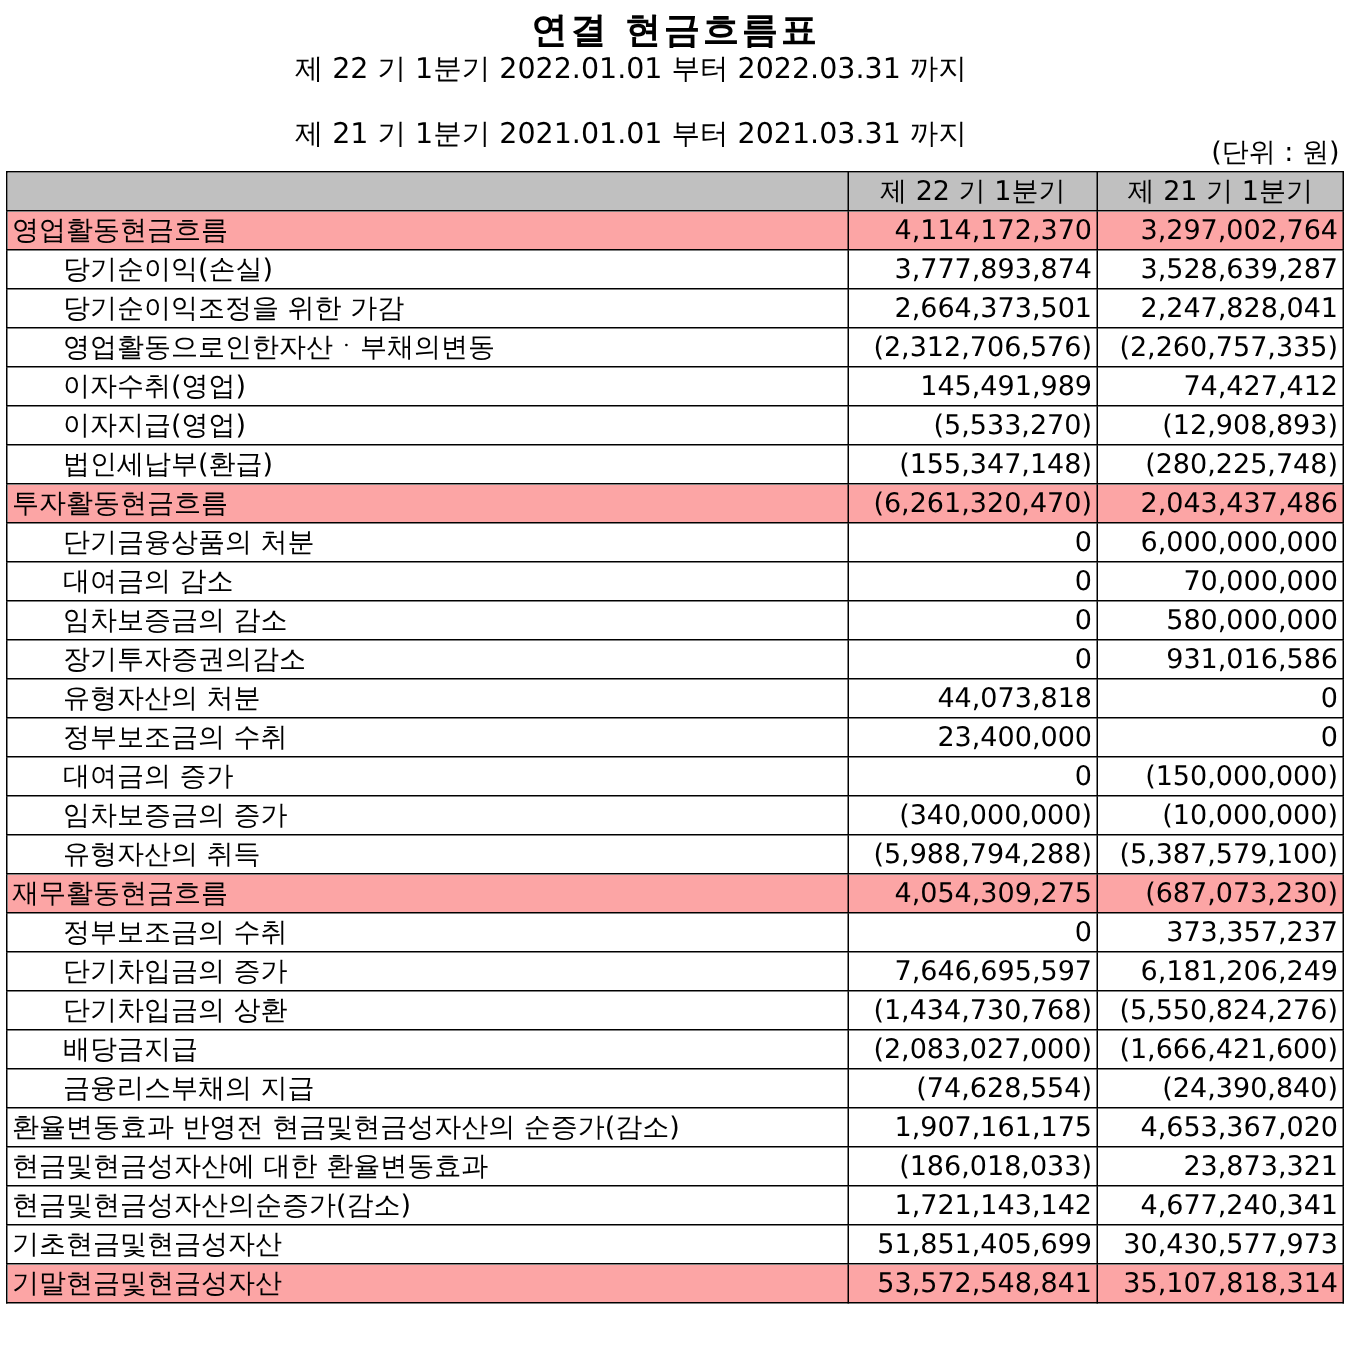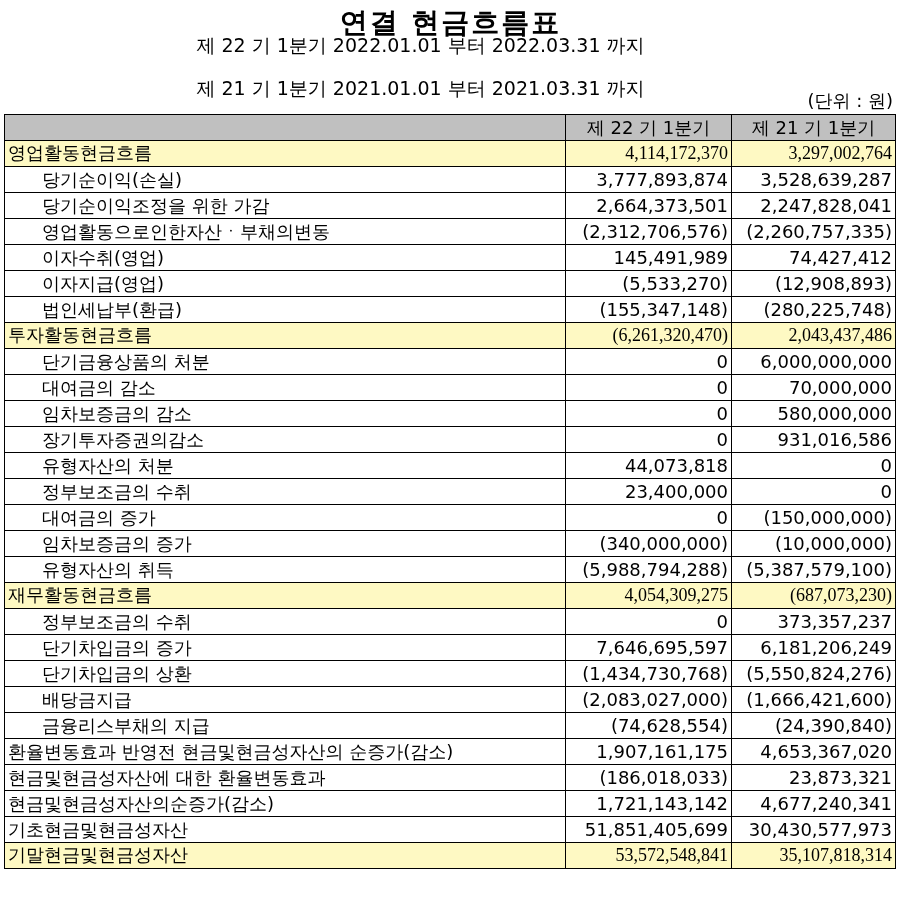--- a/index.html
+++ b/index.html
@@ -1,29 +1,29 @@
 <!DOCTYPE html>
 <html><head>
 <meta charset="utf-8">
 <style>
   html, body { margin:0; padding:0; background:#ffffff; }
   body { width:901px; height:899px; position:relative; overflow:hidden;
          font-family:"DejaVu Sans","Liberation Sans",sans-serif; color:#000; }
   .title { position:absolute; left:0; top:4px; width:901px; text-align:center;
-           font-size:28px; font-weight:bold; letter-spacing:2px; }
+           font-size:24px; font-weight:bold; letter-spacing:2px; }
   .subtitle { position:absolute; left:0; width:841px; text-align:center; font-size:19px; }
   .sub1 { top:33px; }
   .sub2 { top:60px;margin-top:16px; }
   .unit { position:absolute; right:8px; top:89px; font-size:18px; }
   table { position:absolute; left:4px; top:114px; width:891px; border-collapse:collapse;
           table-layout:fixed; font-size:18px; }
   td, th { border:1px solid #000; height:25px; padding:0 3px; white-space:nowrap; overflow:hidden; line-height:25px; }
   th { background:#c0c0c0; font-weight:normal; text-align:center; }
   td.num { text-align:right; }
-  tr.section td { background:#fef9c3;font-family:Liberation Serif, serif; }
+  tr.section td { background:#fca5a5; }
   td.lbl { padding-left:3px; }
   td.lbl.indent { padding-left:37px; }
   col.c1 { width:561px; }
   col.c2 { width:166px; }
   col.c3 { width:164px; }
 </style>
 </head>
 <body>
 
 <div class="title">연결 현금흐름표</div>

